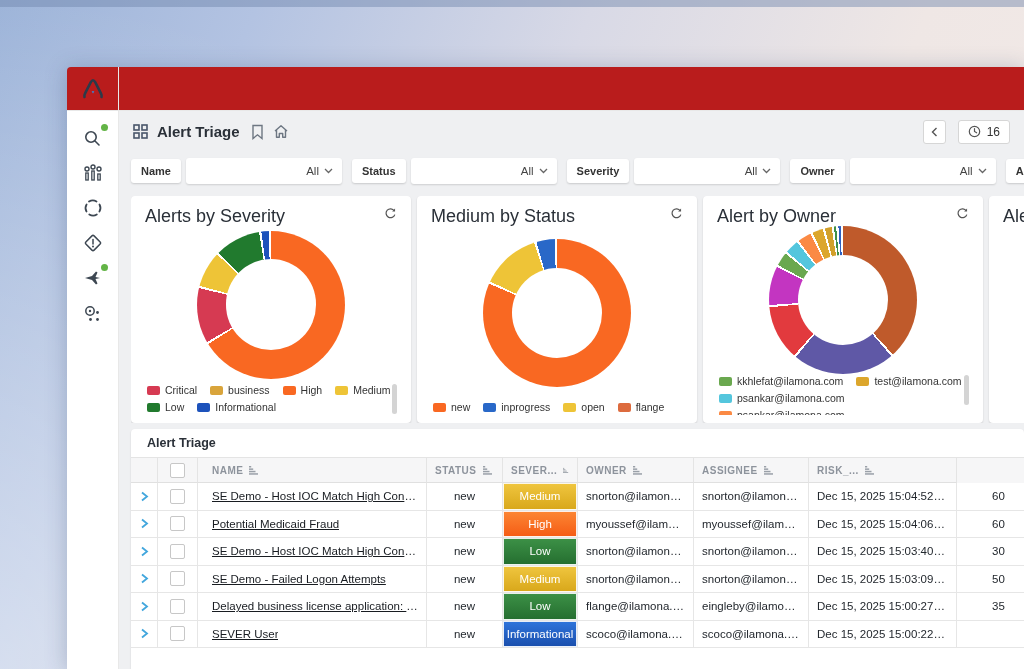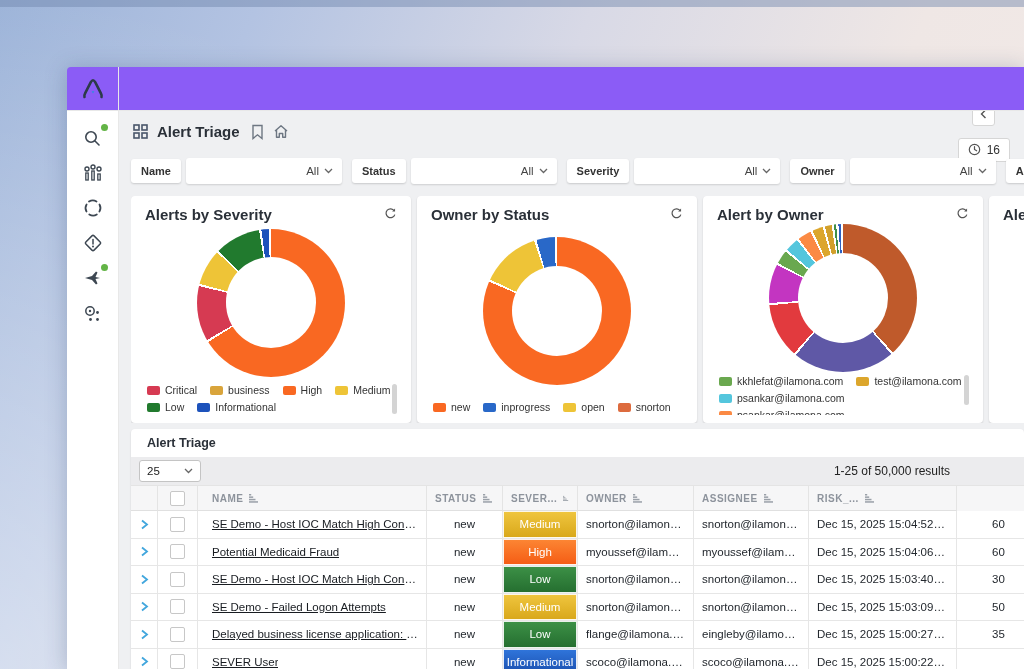--- a/index.html
+++ b/index.html
@@ -3,48 +3,48 @@
 <meta charset="utf-8">
 <style>
   * { margin:0; padding:0; box-sizing:border-box; }
   html,body { width:1024px; height:669px; overflow:hidden; font-family:"Liberation Sans", sans-serif; }
   .wallpaper { position:absolute; inset:0;
     background:
       radial-gradient(circle at 0% 100%, rgba(255,255,255,.45), rgba(255,255,255,0) 55%),
       linear-gradient(112deg, #9db4d9 0%, #b3c3e2 20%, #d8d9e6 46%, #efe7e5 72%, #f3eae7 100%); }
   .wall-top { position:absolute; top:0; left:0; right:0; height:7px; background:rgba(110,132,170,.45); }
 
-  .window { position:absolute; left:67px; top:67px; right:0; bottom:0; background:#8b5cf6;
+  .window { position:absolute; left:67px; top:67px; right:0; bottom:0; background:#b91c1c;
     border-top-left-radius:4px; box-shadow:0 2px 22px rgba(40,60,100,.28); display:flex; flex-direction:column; overflow:hidden; }
   .topbar { height:44px; display:flex; border-bottom:1px solid #e8e8e8; flex:none; }
   .logo-cell { width:52px; border-right:1px solid #e8e8e8; display:flex; align-items:center; justify-content:center; }
   .content { flex:1; display:flex; min-height:0; }
   .sidebar { width:52px; border-right:1px solid #e8e8e8; background:#fff; display:flex; flex-direction:column; align-items:center; padding-top:16px; gap:13px; flex:none; }
   .side-item { position:relative; width:26px; height:22px; display:flex; align-items:center; justify-content:center; cursor:pointer; }
   .grn-dot { position:absolute; top:-3px; right:-2px; width:7px; height:7px; border-radius:50%; background:#63b446; }
 
   .main { flex:1; background:#eff0f2; min-width:0; overflow:hidden; display:flex; flex-direction:column; }
   .page-header { height:41px; padding:0 14px; display:flex; align-items:center; gap:9px; flex:none; }
   .page-title { font-size:15px; font-weight:700; color:#2a3038; margin-right:2px; }
   .hicon { color:#6d7682; display:flex; }
-  .ph-right { margin-left:auto; display:flex; align-items:center; gap:12px;flex-direction:column; }
+  .ph-right { margin-left:auto; display:flex; align-items:center; gap:12px; }
   .sq-btn { width:23px; height:24px; background:#fff; border:1px solid #d6d6d6; border-radius:3px; display:flex; align-items:center; justify-content:center; color:#555; font-size:12px; cursor:pointer; }
   .timer-box { height:24px; background:#fff; border:1px solid #d6d6d6; border-radius:3px; display:flex; align-items:center; gap:6px; padding:0 9px; font-size:12px; color:#333; cursor:pointer; }
 
   .filters-row { height:37px; padding:0 12px; display:flex; align-items:center; gap:10px; flex:none; overflow:hidden; }
   .fgroup { display:flex; align-items:center; gap:5px; flex:none; }
   .fchip { background:#fff; border-radius:3px; box-shadow:0 1px 2px rgba(0,0,0,.16); font-size:11px; font-weight:700; color:#333; padding:6px 10px; }
   .finput { background:#fff; border-radius:3px; box-shadow:0 1px 2px rgba(0,0,0,.14); height:26px; display:flex; align-items:center; justify-content:flex-end; gap:5px; padding:0 9px; cursor:pointer; }
   .finput.w1{width:156px}.finput.w2{width:146px}.finput.w3{width:146px}.finput.w4{width:146px}
   .fval { font-size:11.5px; color:#444; }
 
   .charts-row { margin:7px 0 0 12px; display:flex; gap:6px; height:227px; flex:none; overflow:hidden; }
   .card { width:280px; flex:none; background:#fff; border-radius:4px; box-shadow:0 1px 2px rgba(0,0,0,.14); display:flex; flex-direction:column; padding:10px 14px 8px; }
   .card-head { display:flex; align-items:flex-start; justify-content:space-between; flex:none; }
-  .card-title { font-size:15px; font-weight:700; color:#2a3038; }
+  .card-title { font-size:18px; font-weight:400; color:#2a3038; }
   .refresh { cursor:pointer; display:flex; margin-top:1px; }
   .donut-wrap { flex:1; display:flex; align-items:center; justify-content:center; min-height:0; }
   .donut { width:148px; height:148px; border-radius:50%; position:relative; }
   .donut::after { content:""; position:absolute; inset:19.5%; background:#fff; border-radius:50%; }
   .legend { position:relative; flex:none; display:flex; flex-wrap:wrap; column-gap:13px; row-gap:5px; padding:2px 6px 2px 2px; max-height:42px; overflow:hidden; }
   .li { display:flex; align-items:center; gap:5px; cursor:pointer; }
   .li i { width:13px; height:9px; border-radius:2px; flex:none; }
   .li em { font-style:normal; font-size:10.5px; color:#333; white-space:nowrap; }
   .lscroll { position:absolute; right:0; top:2px; width:5px; height:30px; border-radius:3px; background:#d4d4d4; }
 
@@ -255,21 +255,21 @@
               </span>
               <span class="li">
                 <i style="background:#1d52bb"></i>
                 <em>Informational</em>
               </span>
               <span class="lscroll"></span>
             </div>
       </div>
           <div class="card">
         <div class="card-head">
-              <span class="card-title">Owner by Status</span>
+              <span class="card-title">Medium by Status</span>
               <span class="refresh">
                 <svg width="13" height="13" viewBox="0 0 16 16">
                   <path d="M13.3 9.3 A5.5 5.5 0 1 1 12.6 4.6" fill="none" stroke="#555" stroke-width="1.5"></path>
                   <path d="M13.6 1.8 L13.6 5.4 L10 5.4 Z" fill="#555"></path>
                 </svg>
               </span>
             </div>
         <div class="donut-wrap">
               <div class="donut" style="background:conic-gradient(#f96822 0deg 293.4deg,#ffffff 293.4deg 295.2deg,#eec437 295.2deg 342deg,#ffffff 342deg 343.8deg,#2968c8 343.8deg 358.2deg,#ffffff 358.2deg 360deg)"></div>
             </div>
@@ -281,21 +281,21 @@
               <span class="li">
                 <i style="background:#2968c8"></i>
                 <em>inprogress</em>
               </span>
               <span class="li">
                 <i style="background:#eec437"></i>
                 <em>open</em>
               </span>
               <span class="li">
                 <i style="background:#dd6b3e"></i>
-                <em>snorton</em>
+                <em>flange</em>
               </span>
             </div>
       </div>
           <div class="card">
         <div class="card-head">
               <span class="card-title">Alert by Owner</span>
               <span class="refresh">
                 <svg width="13" height="13" viewBox="0 0 16 16">
                   <path d="M13.3 9.3 A5.5 5.5 0 1 1 12.6 4.6" fill="none" stroke="#555" stroke-width="1.5"></path>
                   <path d="M13.6 1.8 L13.6 5.4 L10 5.4 Z" fill="#555"></path>
@@ -328,29 +328,20 @@
           <div class="card">
         <div class="card-head">
               <span class="card-title">Alert</span>
             </div>
 
       </div>
         </div>
 
       <div class="table-panel">
         <div class="panel-title">Alert Triage</div>
-        <div class="toolbar">
-          <div class="psize">
-            <span>25</span>
-            <svg width="9" height="6" viewBox="0 0 9 6">
-                <path d="M1 1 L4.5 4.5 L8 1" fill="none" stroke="#666" stroke-width="1.3"></path>
-              </svg>
-          </div>
-          <span class="results">1-25 of 50,000 results</span>
-        </div>
         <div id="thead" class="tgrid thead">
             <div class="tc"></div>
    <div class="tc c-center">
               <span class="chk"></span>
             </div>
             <div class="tc first">
               <span>NAME</span>
               <svg width="10" height="9" viewBox="0 0 10 9">
                 <g fill="#9aa0a8">
                   <rect x="0" y="7.2" width="9" height="1.5"></rect>

